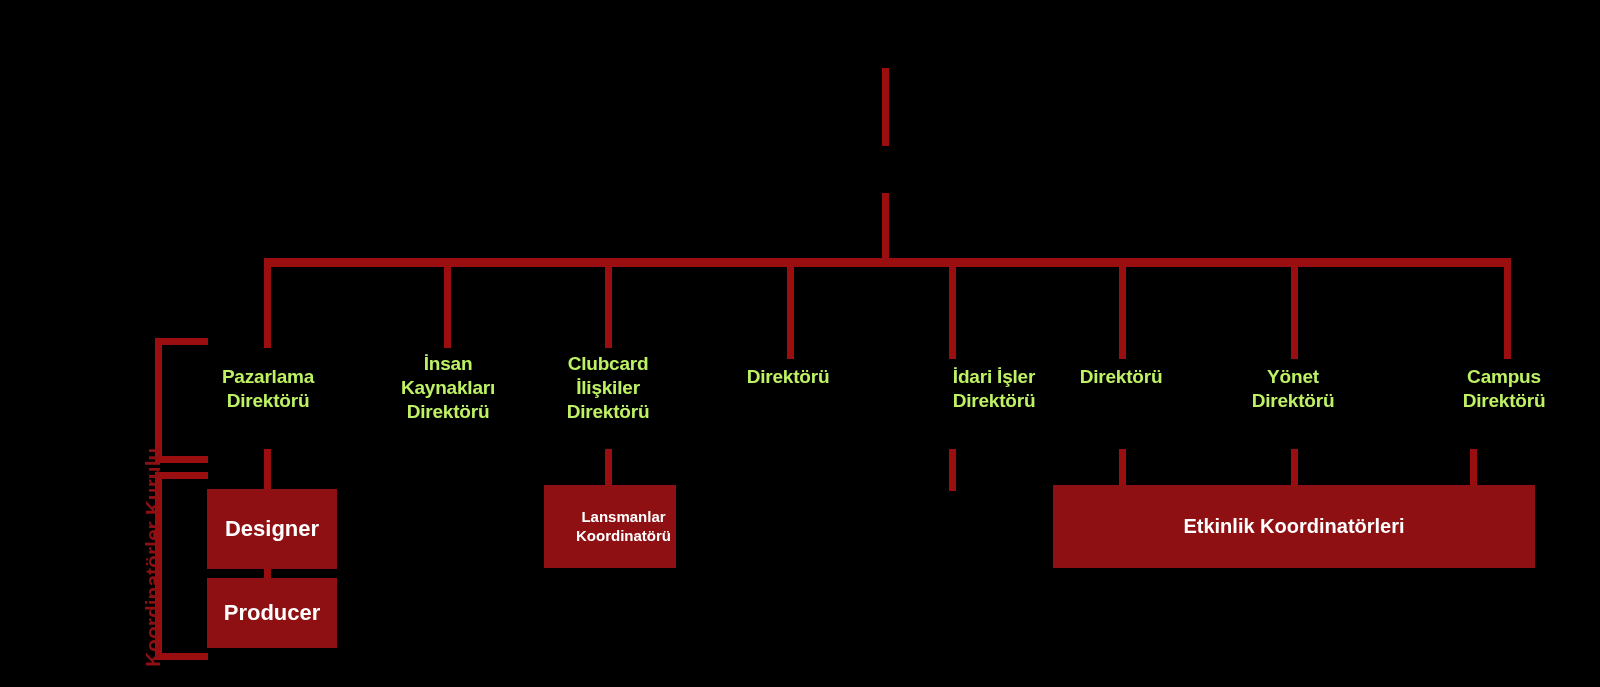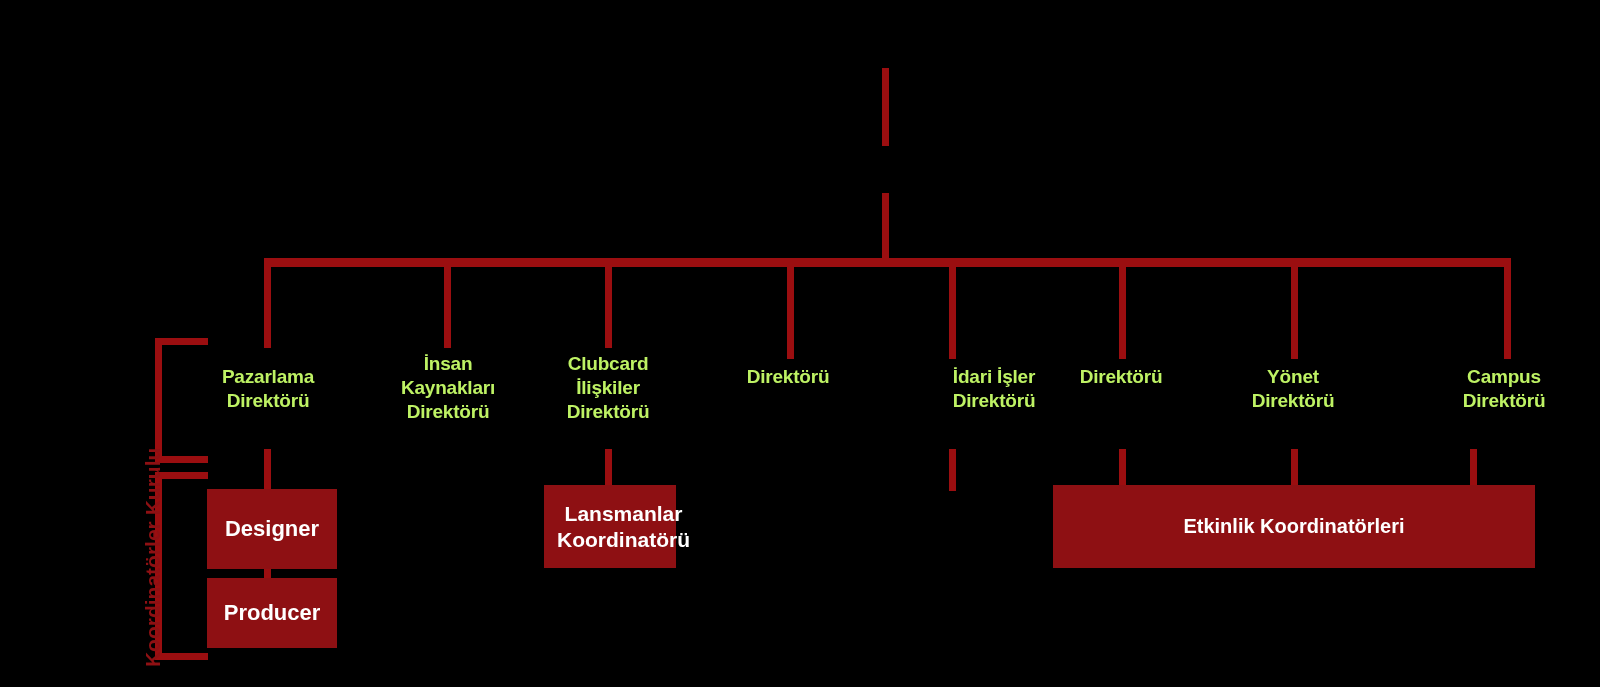--- a/index.html
+++ b/index.html
@@ -52,21 +52,21 @@
     background: #8E1013;
     color: #FFFFFF;
     font-weight: bold;
     display: flex;
     align-items: center;
     justify-content: center;
     text-align: center;
     line-height: 1.22;
     box-sizing: border-box;
   }
-  .box-sm { font-size: 21px; padding-left: 27px; }
+  .box-sm { font-size: 15px; padding-left: 27px; }
   .box-md { font-size: 22px; }
   .box-lg { font-size: 20px; }
   
   .side-label {
     position: absolute;
     color: #8E1013;
     font-weight: bold;
     font-size: 21px;
     line-height: 1.18;
     text-align: center;

